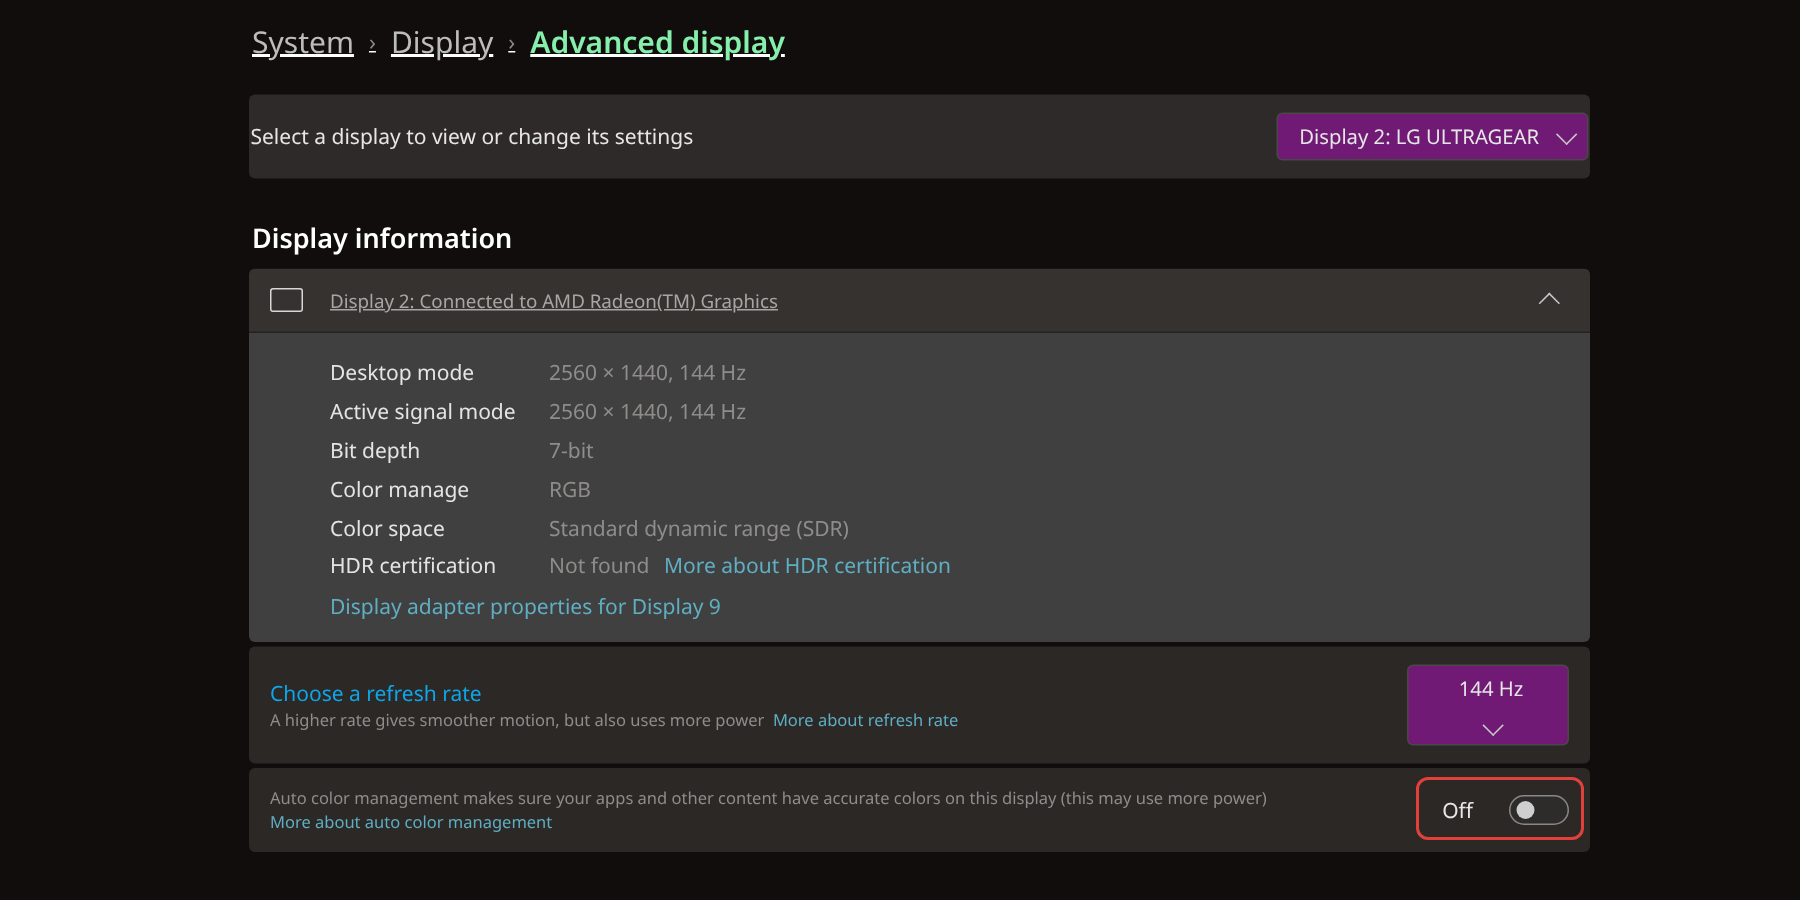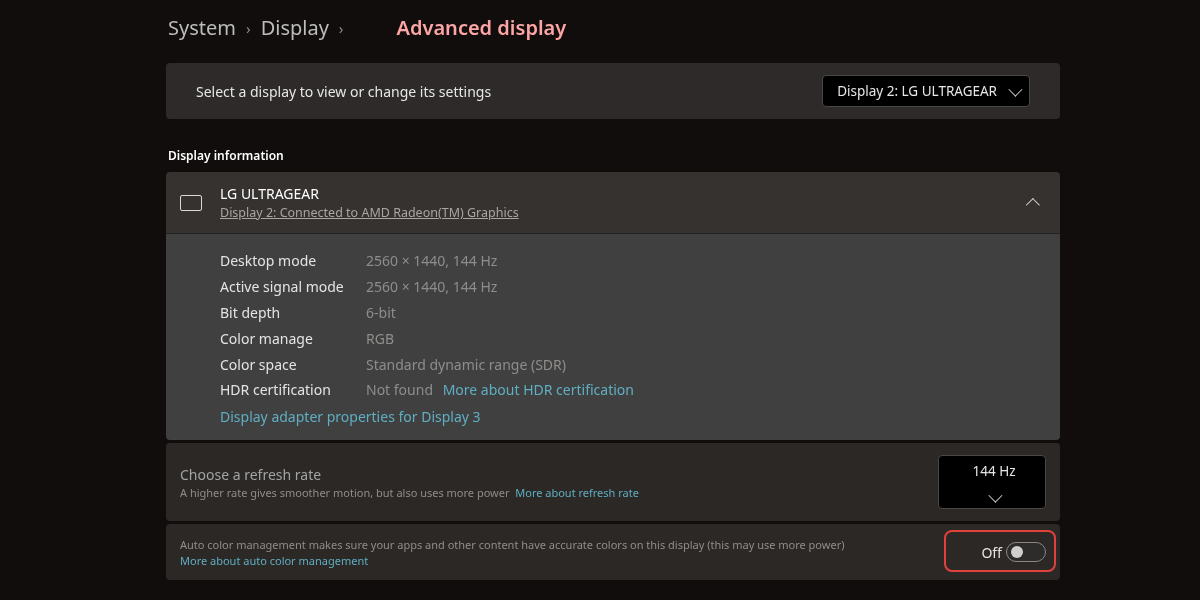--- a/index.html
+++ b/index.html
@@ -15,50 +15,50 @@
   .container {
     padding: 14px 140px 20px 166px;
   }
   .breadcrumb {
     display: flex;
     align-items: center;
     gap: 10px;
     font-size: 20px;
     margin-bottom: 22px;
     padding-left: 2px;
+    text-decoration: underline;
   }
   .breadcrumb .crumb-link {
     color: #bcbcbc;
     cursor: pointer;
   }
   .breadcrumb .sep {
     color: #8a8a8a;
     font-size: 15px;
   }
   .breadcrumb .current {
-    color: #fca5a5;
+    color: #86efac;
     font-weight: 600;
-    margin-left: 43px;
   }
   .panel {
     background: #2d2a29;
     border-radius: 4px;
   }
   .select-row {
     display: flex;
     align-items: center;
     justify-content: space-between;
-    padding: 12px 30px;
+    padding: 12px 1px;
     margin-bottom: 28px;
   }
   .select-row .label {
     color: #e6e6e6;
   }
   .dropdown {
-    background: #000000;
+    background: #701a75;
     border: 1px solid #4a4846;
     border-radius: 4px;
     padding: 6px 10px 6px 14px;
     display: flex;
     align-items: center;
     gap: 12px;
     color: #e6e6e6;
     cursor: pointer;
     font-size: 13.5px;
   }
@@ -67,21 +67,21 @@
     width: 10px; height: 10px;
     border-right: 1.5px solid #c8c8c8;
     border-bottom: 1.5px solid #c8c8c8;
     transform: rotate(45deg) translateY(-2px);
     flex-shrink: 0;
   }
   .chev.up {
     transform: rotate(-135deg) translateY(-3px);
   }
   .section-title {
-    font-size: 12px;
+    font-size: 18px;
     font-weight: 600;
     margin-bottom: 8px;
     padding-left: 2px;
   }
   .info-card {
     border-radius: 4px;
     overflow: hidden;
     margin-bottom: 3px;
   }
   .card-header {
@@ -143,33 +143,33 @@
     border-radius: 4px;
     padding: 12px 14px;
     display: flex;
     align-items: center;
     justify-content: space-between;
     gap: 20px;
     margin-bottom: 3px;
   }
   .setting-row .text-block { flex: 1; }
   .setting-row .title {
-    color: #a3a3a3;
+    color: #0ea5e9;
     font-size: 14px;
   }
   .setting-row .desc {
     color: #8f8d8b;
     font-size: 11px;
     margin-top: 1px;
     line-height: 1.4;
   }
   .toggle-wrap {
     display: flex;
     align-items: center;
-    gap: 4px;
+    gap: 24px;
   }
   .toggle-wrap .state { color: #e6e6e6; font-size: 14px; }
   .toggle {
     width: 40px; height: 20px;
     border: 1px solid #8a8886;
     border-radius: 10px;
     background: #2e2c2a;
     position: relative;
     cursor: pointer;
   }
@@ -207,55 +207,54 @@
       <span class="chev"></span>
     </div>
   </div>
 
   <div class="section-title">Display information</div>
 
   <div class="info-card">
     <div class="card-header">
       <span class="monitor-icon"></span>
       <div class="title-block">
-        <div class="name">LG ULTRAGEAR</div>
         <div class="sub">Display 2: Connected to AMD Radeon(TM) Graphics</div>
       </div>
       <span class="chev up"></span>
     </div>
     <div class="card-body">
       <div class="spec-row">
         <span class="k">Desktop mode</span>
         <span class="v">2560 × 1440, 144 Hz</span>
       </div>
       <div class="spec-row">
         <span class="k">Active signal mode</span>
         <span class="v">2560 × 1440, 144 Hz</span>
       </div>
       <div class="spec-row">
         <span class="k">Bit depth</span>
-        <span class="v">6-bit</span>
+        <span class="v">7-bit</span>
       </div>
       <div class="spec-row">
         <span class="k">Color manage</span>
         <span class="v">RGB</span>
       </div>
       <div class="spec-row">
         <span class="k">Color space</span>
         <span class="v">Standard dynamic range (SDR)</span>
       </div>
       <div class="spec-row">
         <span class="k">HDR certification</span>
         <span class="v">
           <span>Not found</span>
           <span class="link link-inline">More about HDR certification</span>
         </span>
       </div>
       <div class="adapter-link">
-        <span class="link">Display adapter properties for Display 3</span>
+        <span class="link">Display adapter properties for Display 9</span>
       </div>
     </div>
   </div>
 
   <div class="setting-row">
     <div class="text-block">
       <div class="title">Choose a refresh rate</div>
       <div class="desc">
         <span>A higher rate gives smoother motion, but also uses more power</span>
         &nbsp;<span class="link">More about refresh rate</span>

